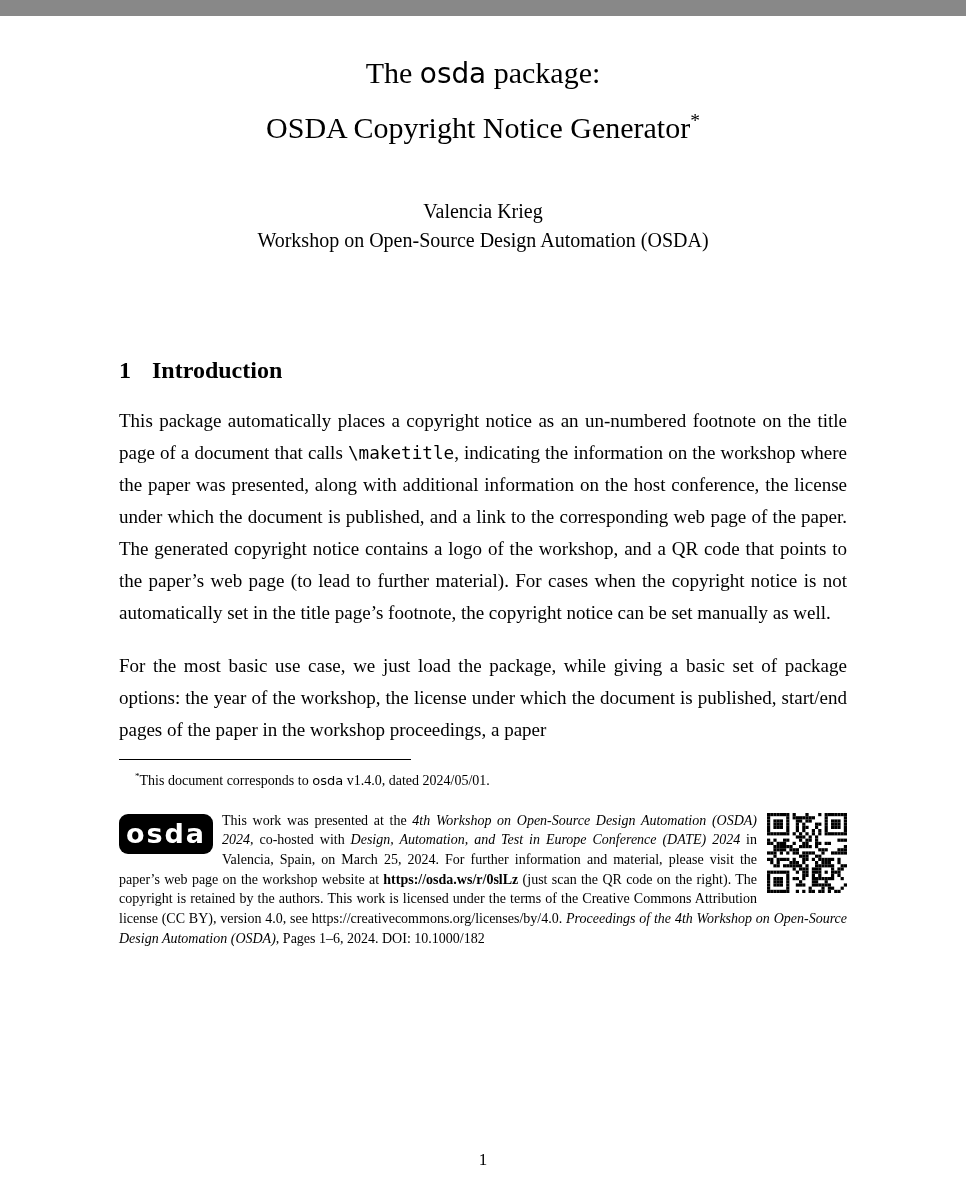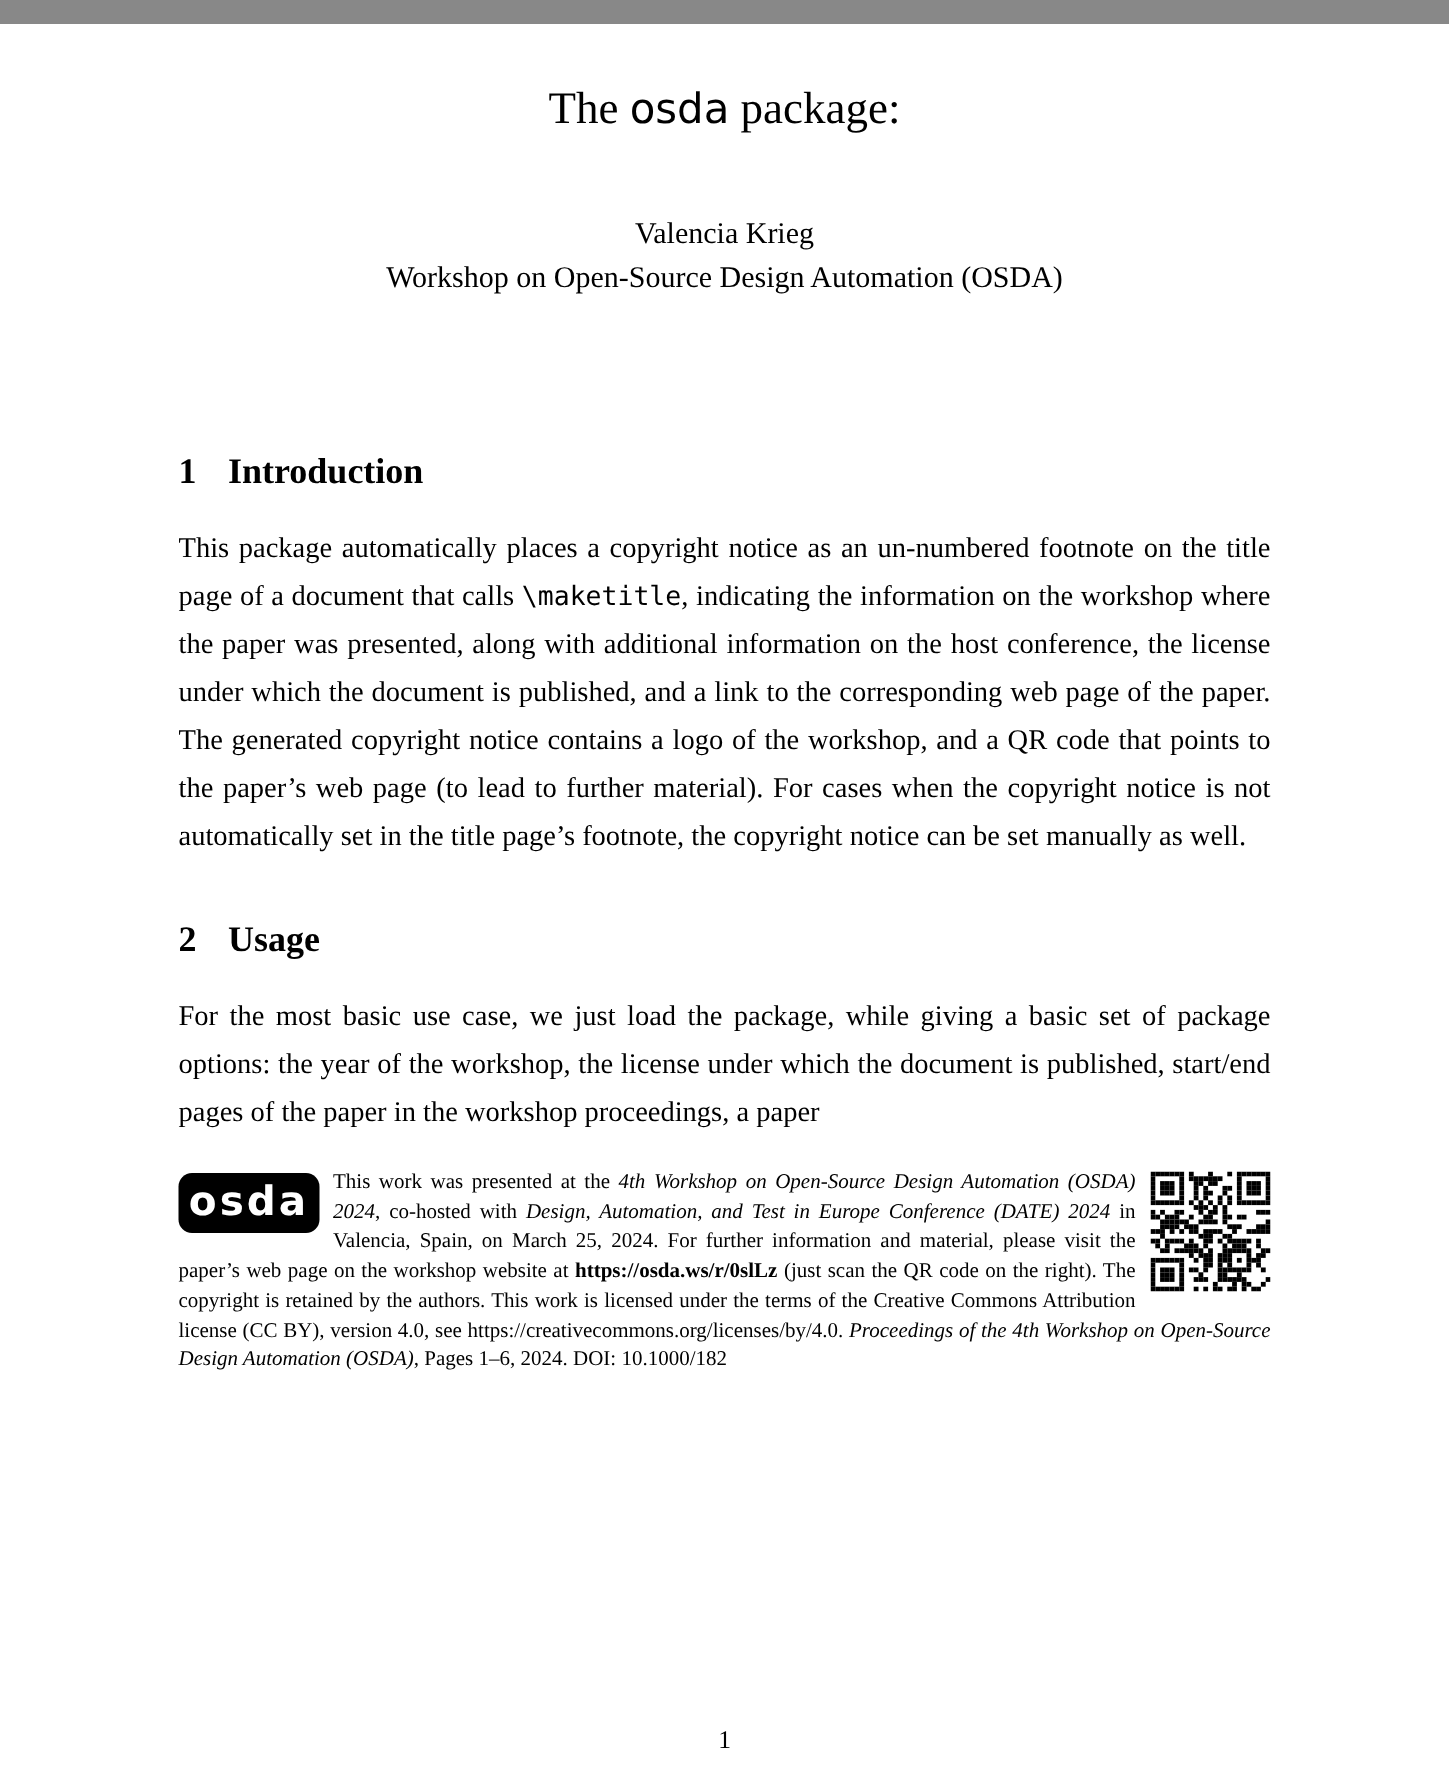--- a/index.html
+++ b/index.html
@@ -109,38 +109,40 @@
     font-size: 17px;
   }
 </style>
 </head>
 <body>
 
 <div class="page">
 
   <h1 class="doc-title">
     <div><span>The </span><span class="seg-sans">osda</span><span> package:</span></div>
+    <div><span>OSDA Copyright Notice Generator</span><sup class="seg-sup">*</sup></div>
   </h1>
 
   <div class="author-block">
     <div>Valencia Krieg</div>
     <div>Workshop on Open-Source Design Automation (OSDA)</div>
   </div>
 
 
   <h2 class="sec-head sec-head-1">
     <span class="sec-num">1</span><span>Introduction</span>
   </h2>
   <p class="body-par"><span>This package automatically places a copyright notice as an un-numbered footnote on the title page of a document that calls </span><span class="seg-mono">\maketitle</span><span>, indicating the information on the workshop where the paper was presented, along with additional information on the host conference, the license under which the document is published, and a link to the corresponding web page of the paper. The generated copyright notice contains a logo of the workshop, and a QR code that points to the paper’s web page (to lead to further material). For cases when the copyright notice is not automatically set in the title page’s footnote, the copyright notice can be set manually as well.</span></p>
 
-  <h2 class="sec-head sec-head-2">
-    <span class="sec-num">2</span><span>Usage</span>
-  </h2>
   <p class="body-par"><span>For the most basic use case, we just load the package, while giving a basic set of package options: the year of the workshop, the license under which the document is published, start/end pages of the paper in the workshop proceedings, a paper</span></p>
 
+  <div class="footnote-area">
+    <div class="footnote-rule"></div>
+    <p class="footnote"><sup class="seg-sup">*</sup><span>This document corresponds to </span><span class="seg-sans">osda</span><span> v1.4.0, dated 2024/05/01.</span></p>
+  </div>
 
   <div class="notice">
     <span class="osda-logo">
         <span>osda</span>
       </span>
     <span class="qr"><svg width="80" height="80" viewBox="0 0 80 80" fill="#000" xmlns="http://www.w3.org/2000/svg">
           <rect x="0" y="0" width="3.2" height="3.2"></rect>
           <rect x="3.2" y="0" width="3.2" height="3.2"></rect>
           <rect x="6.4" y="0" width="3.2" height="3.2"></rect>
           <rect x="9.600000000000001" y="0" width="3.2" height="3.2"></rect>

